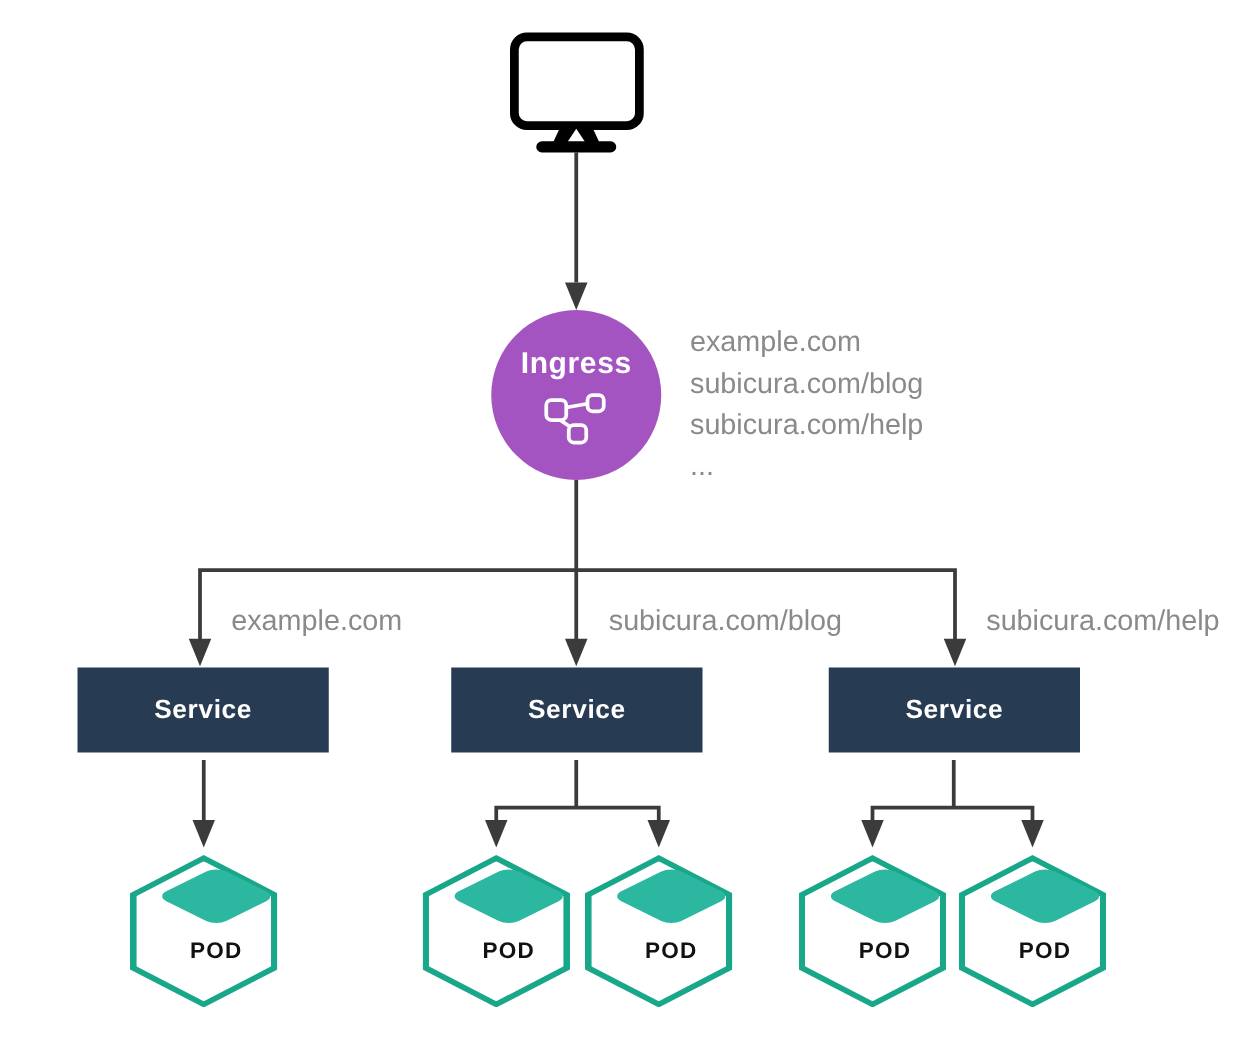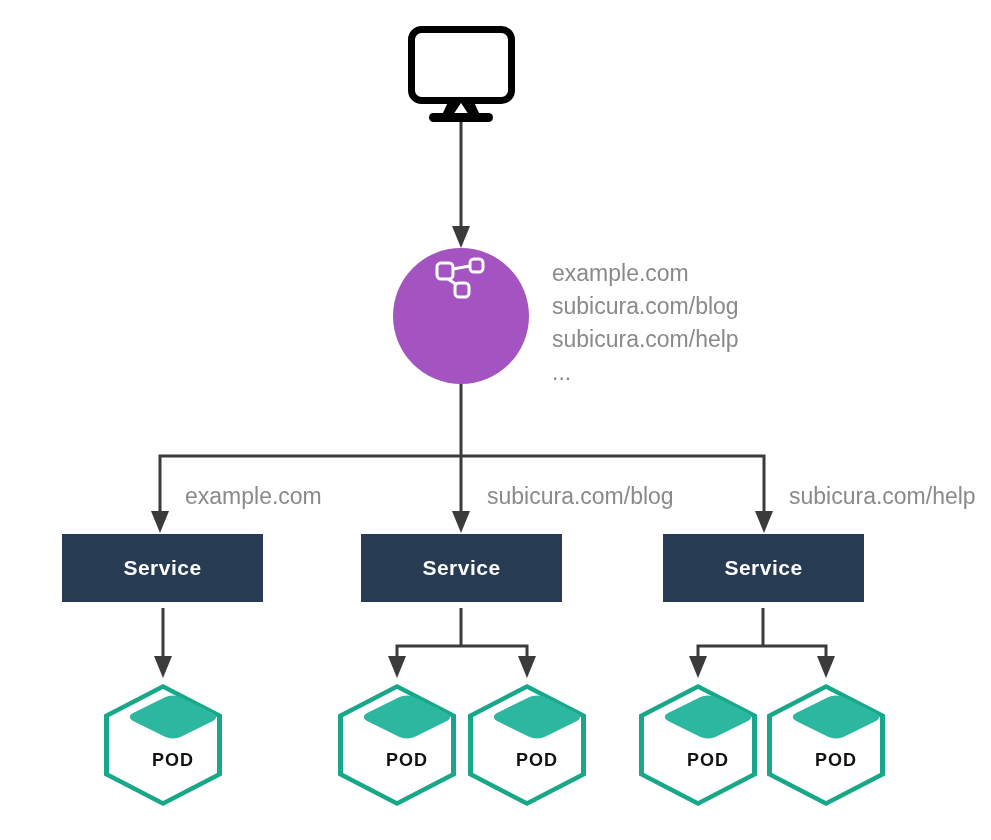--- a/index.html
+++ b/index.html
@@ -80,20 +80,21 @@
   </svg>
 
   <svg class="monitor" width="122" height="100" viewBox="0 0 122 100" xmlns="http://www.w3.org/2000/svg">
     <rect x="11.5" y="5.5" width="100" height="71" rx="10" fill="#ffffff" stroke="#000000" stroke-width="7"></rect>
     <polygon points="49,76 73,76 80,91 42,91" fill="#000000"></polygon>
     <polygon points="53,91 69,91 61,79" fill="#ffffff"></polygon>
     <rect x="29" y="89" width="64" height="9" rx="4.5" fill="#000000"></rect>
   </svg>
 
   <div class="ingress">
+    <div class="ingress-label">Ingress</div>
     <svg class="ingress-icon" width="52" height="46" viewBox="0 0 52 46" xmlns="http://www.w3.org/2000/svg" fill="none" stroke="#ffffff" stroke-width="3">
       <rect x="2" y="8" width="16" height="16" rx="4"></rect>
       <rect x="35" y="4" width="13" height="13" rx="4"></rect>
       <rect x="20" y="28" width="14" height="14" rx="4"></rect>
       <line x1="18" y1="14" x2="35" y2="11"></line>
       <line x1="13" y1="24" x2="22" y2="30"></line>
     </svg>
   </div>
 
   <div class="routes">

